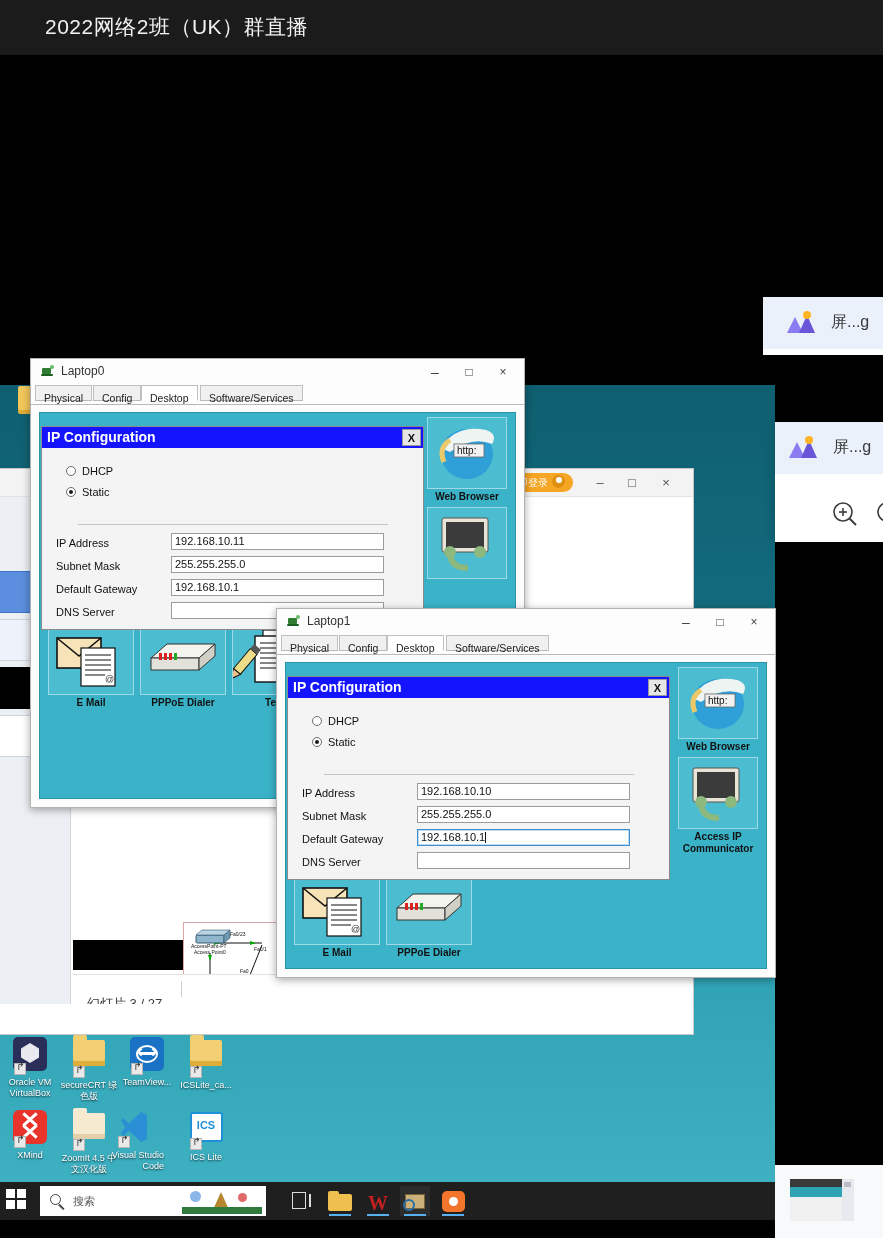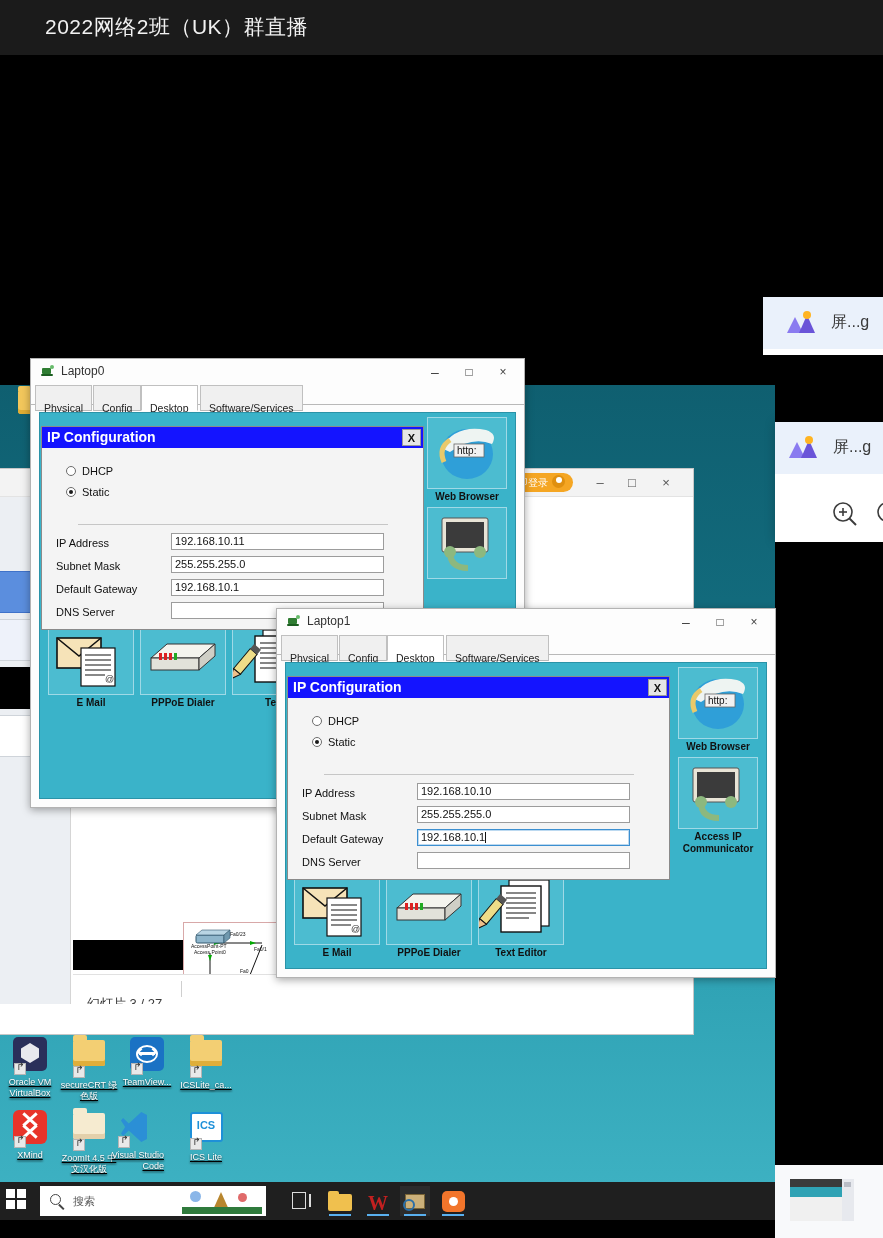--- a/index.html
+++ b/index.html
@@ -86,21 +86,21 @@
   .slide-num-div{position:absolute;left:108px;top:6px;width:1px;height:16px;background:#cfcfcf;}
 
   
   .pt-win { position:absolute; background:#fdfdfd; border:1px solid #b3b3b3; box-shadow:0 2px 8px rgba(0,0,0,.35); }
   .pt-title { position:relative; height:26px; background:#fdfdfd; }
   .pt-title .ico{position:absolute;left:9px;top:5px;width:15px;height:15px;}
   .pt-title .tx{position:absolute;left:30px;top:5px;font-size:12px;color:#333;}
   .pt-title .wb{position:absolute;top:0;width:34px;height:26px;text-align:center;line-height:26px;font-size:12px;color:#444;}
   .pt-title .wb.mn{font-size:14px;}
   .pt-tabs{position:relative;height:20px;background:#fdfdfd;border-bottom:1px solid #b9b9b9;}
-  .pt-tab{position:absolute;top:0;height:16px;padding:12px 8px;font-size:10.5px;color:#222;line-height:20px;
+  .pt-tab{position:absolute;top:0;height:16px;padding:2px 8px;font-size:10.5px;color:#222;line-height:20px;
      border:1px solid #c0c0c0;border-bottom:1px solid #b9b9b9;background:#f0f0f0;}
   .pt-tab.active{background:#fff;border-bottom-color:#fff;}
   .pt-desktop{position:absolute;left:8px;right:8px;background:#3ab3c9;border:1px solid #2a93a8;overflow:hidden;}
 
   
   .tile{position:absolute;width:86px;}
   .tile .box{width:86px;height:72px;border:1px solid #9fd9e6;display:block;}
   .tile .cap{display:block;text-align:center;font-size:10px;font-weight:bold;color:#111;margin-top:2px;line-height:11px;}
   .tile-r{position:absolute;width:80px;}
   .tile-r .box{width:80px;height:72px;border:1px solid #9fd9e6;}
@@ -116,21 +116,21 @@
   .radio{display:inline-block;width:10px;height:10px;border:1px solid #6c6c6c;border-radius:50%;background:#fff;vertical-align:-1px;margin-right:6px;position:relative;}
   .radio.on:after{content:"";position:absolute;left:2px;top:2px;width:4px;height:4px;border-radius:50%;background:#1a1a1a;}
   .ipc-sep{position:absolute;height:1px;background:#c6c6c6;}
   .frow{position:absolute;font-size:11px;color:#111;}
   .fin{position:absolute;height:17px;background:#fff;border:1px solid #9c9c9c;font-size:11px;color:#111;
      padding:0 3px;line-height:15px;}
   .fin.focus{border:1px solid #3c8fd0;box-shadow:0 0 0 1px #bcd9f0 inset;}
   .caret{display:inline-block;width:1px;height:11px;background:#111;vertical-align:-2px;}
 
   
-  .shortcut{position:absolute;width:60px;text-align:center;text-decoration:underline;}
+  .shortcut{position:absolute;width:60px;text-align:center;}
   .shortcut .g{width:38px;height:38px;margin:0 auto;position:relative;}
   .shortcut .lbl{display:block;color:#fff;font-size:9px;line-height:11px;margin-top:2px;text-shadow:0 1px 2px rgba(0,0,0,.8);}
   .sc-arrow{position:absolute;left:0;bottom:0;width:12px;height:12px;background:#e9e9e9;border:1px solid #b5b5b5;}
   .sc-arrow:after{content:"↰";position:absolute;left:1px;top:-3px;font-size:10px;color:#333;transform:scaleX(-1);}
 
   
   .taskbar{position:absolute;left:0;bottom:0;width:775px;height:38px;background:#1f1f1f;}
   .start{position:absolute;left:6px;top:7px;width:24px;height:24px;}
   .start i{position:absolute;width:9px;height:9px;background:#fff;}
   .search{position:absolute;left:40px;top:4px;width:226px;height:30px;background:#fff;}
@@ -596,42 +596,20 @@
             <g>
                 <rect x="18" y="29" width="3" height="7" fill="#d22"></rect>
                 <rect x="23" y="29" width="3" height="7" fill="#d22"></rect>
                <rect x="28" y="29" width="3" height="7" fill="#d22"></rect>
                 <rect x="33" y="29" width="3" height="7" fill="#2a2"></rect>
               </g>
           </svg>
         </div>
         <span class="cap">PPPoE Dialer</span>
       </div>
-      <div class="tile" style="left:192px;top:210px;">
-        <div class="box" style="background:#4cbcd0;">
-          <svg width="84" height="70" viewBox="0 0 84 70">
-            <rect x="30" y="6" width="40" height="46" fill="#fff" stroke="#111" stroke-width="1.2"></rect>
-            <rect x="22" y="12" width="40" height="46" fill="#fff" stroke="#111" stroke-width="1.4"></rect>
-            <g stroke="#444" stroke-width="1.3">
-              <line x1="27" y1="19" x2="57" y2="19"></line>
-                <line x1="27" y1="24" x2="57" y2="24"></line>
-              <line x1="27" y1="29" x2="57" y2="29"></line>
-                <line x1="27" y1="34" x2="57" y2="34"></line>
-              <line x1="27" y1="39" x2="57" y2="39"></line>
-                <line x1="27" y1="44" x2="50" y2="44"></line>
-            </g>
-            <g transform="rotate(40 20 40)">
-              <rect x="8" y="30" width="9" height="26" fill="#eedd88" stroke="#111"></rect>
-              <polygon points="8,56 17,56 12.5,66" fill="#f0c08a" stroke="#111"></polygon>
-              <rect x="8" y="24" width="9" height="6" fill="#555"></rect>
-            </g>
-          </svg>
-        </div>
-        <span class="cap">Text Editor</span>
-      </div>
 
       <div class="ipc" style="left:1px;top:13px;width:383px;height:204px;">
         <div class="ipc-bar">
           <div class="t">IP Configuration</div>
           <div class="ipc-x">X</div>
         </div>
         <div class="radio-row" style="left:24px;top:38px;">
           <span class="radio"></span><span>DHCP</span>
         </div>
         <div class="radio-row" style="left:24px;top:59px;">

